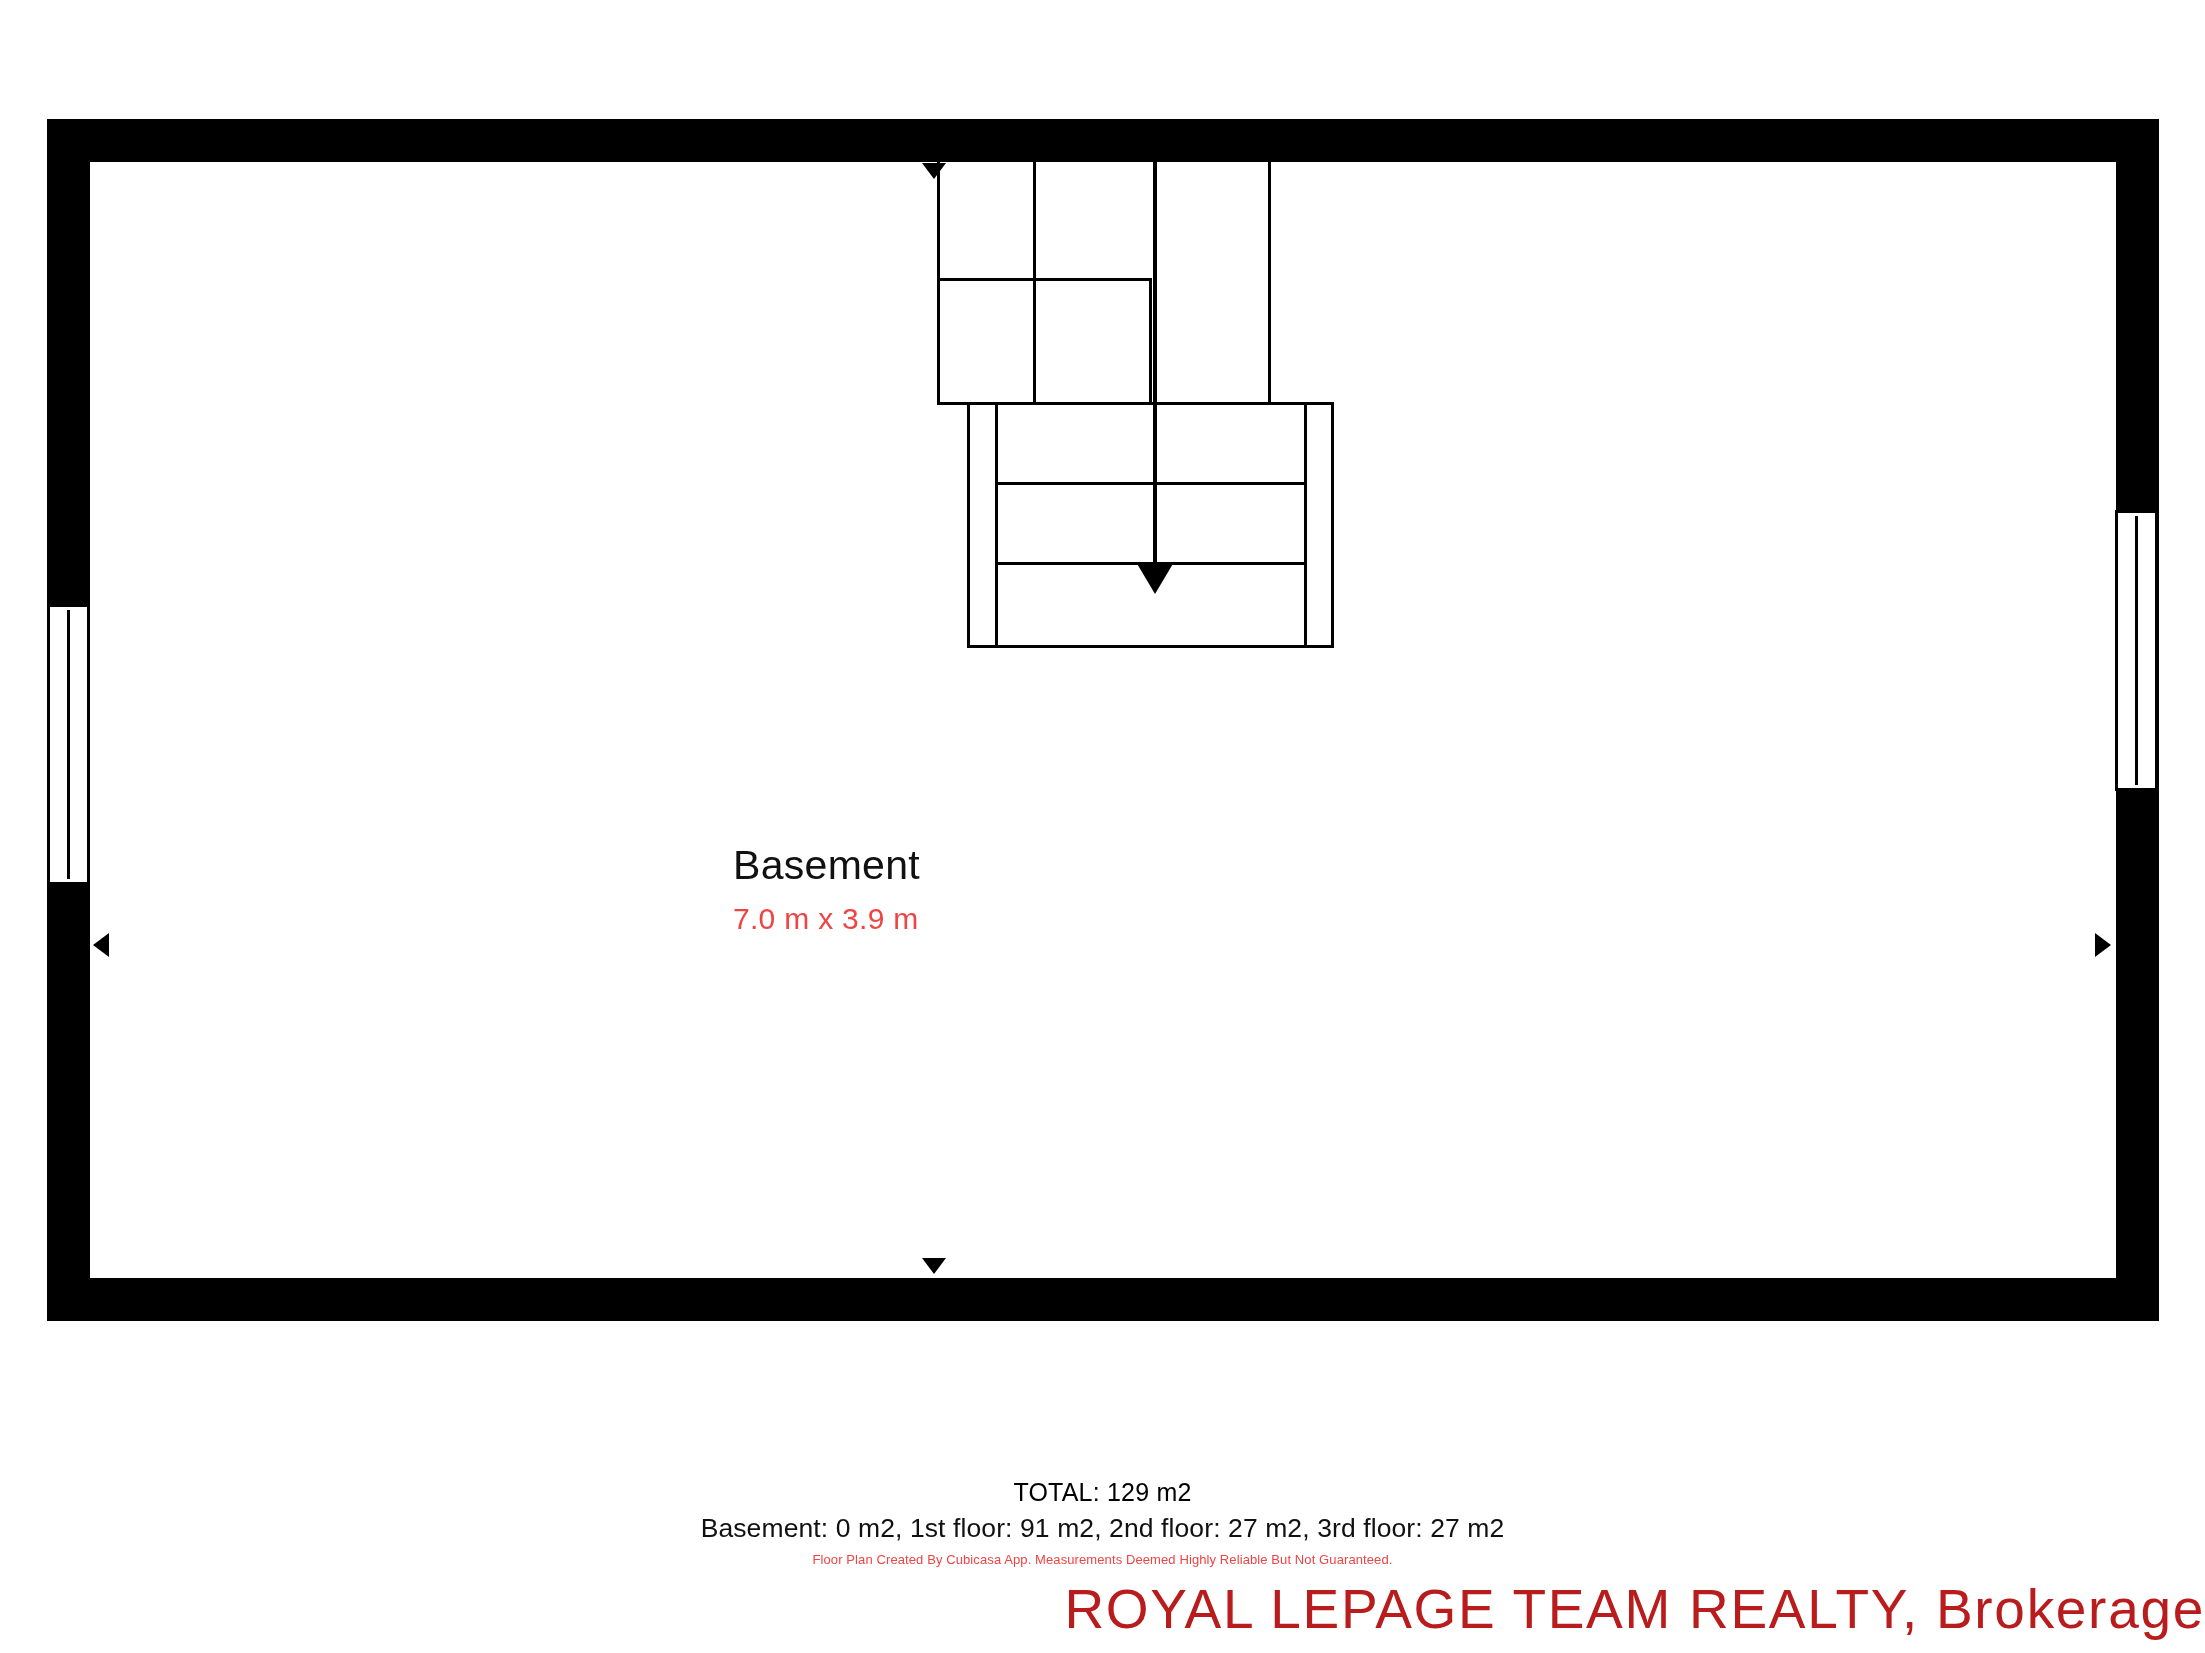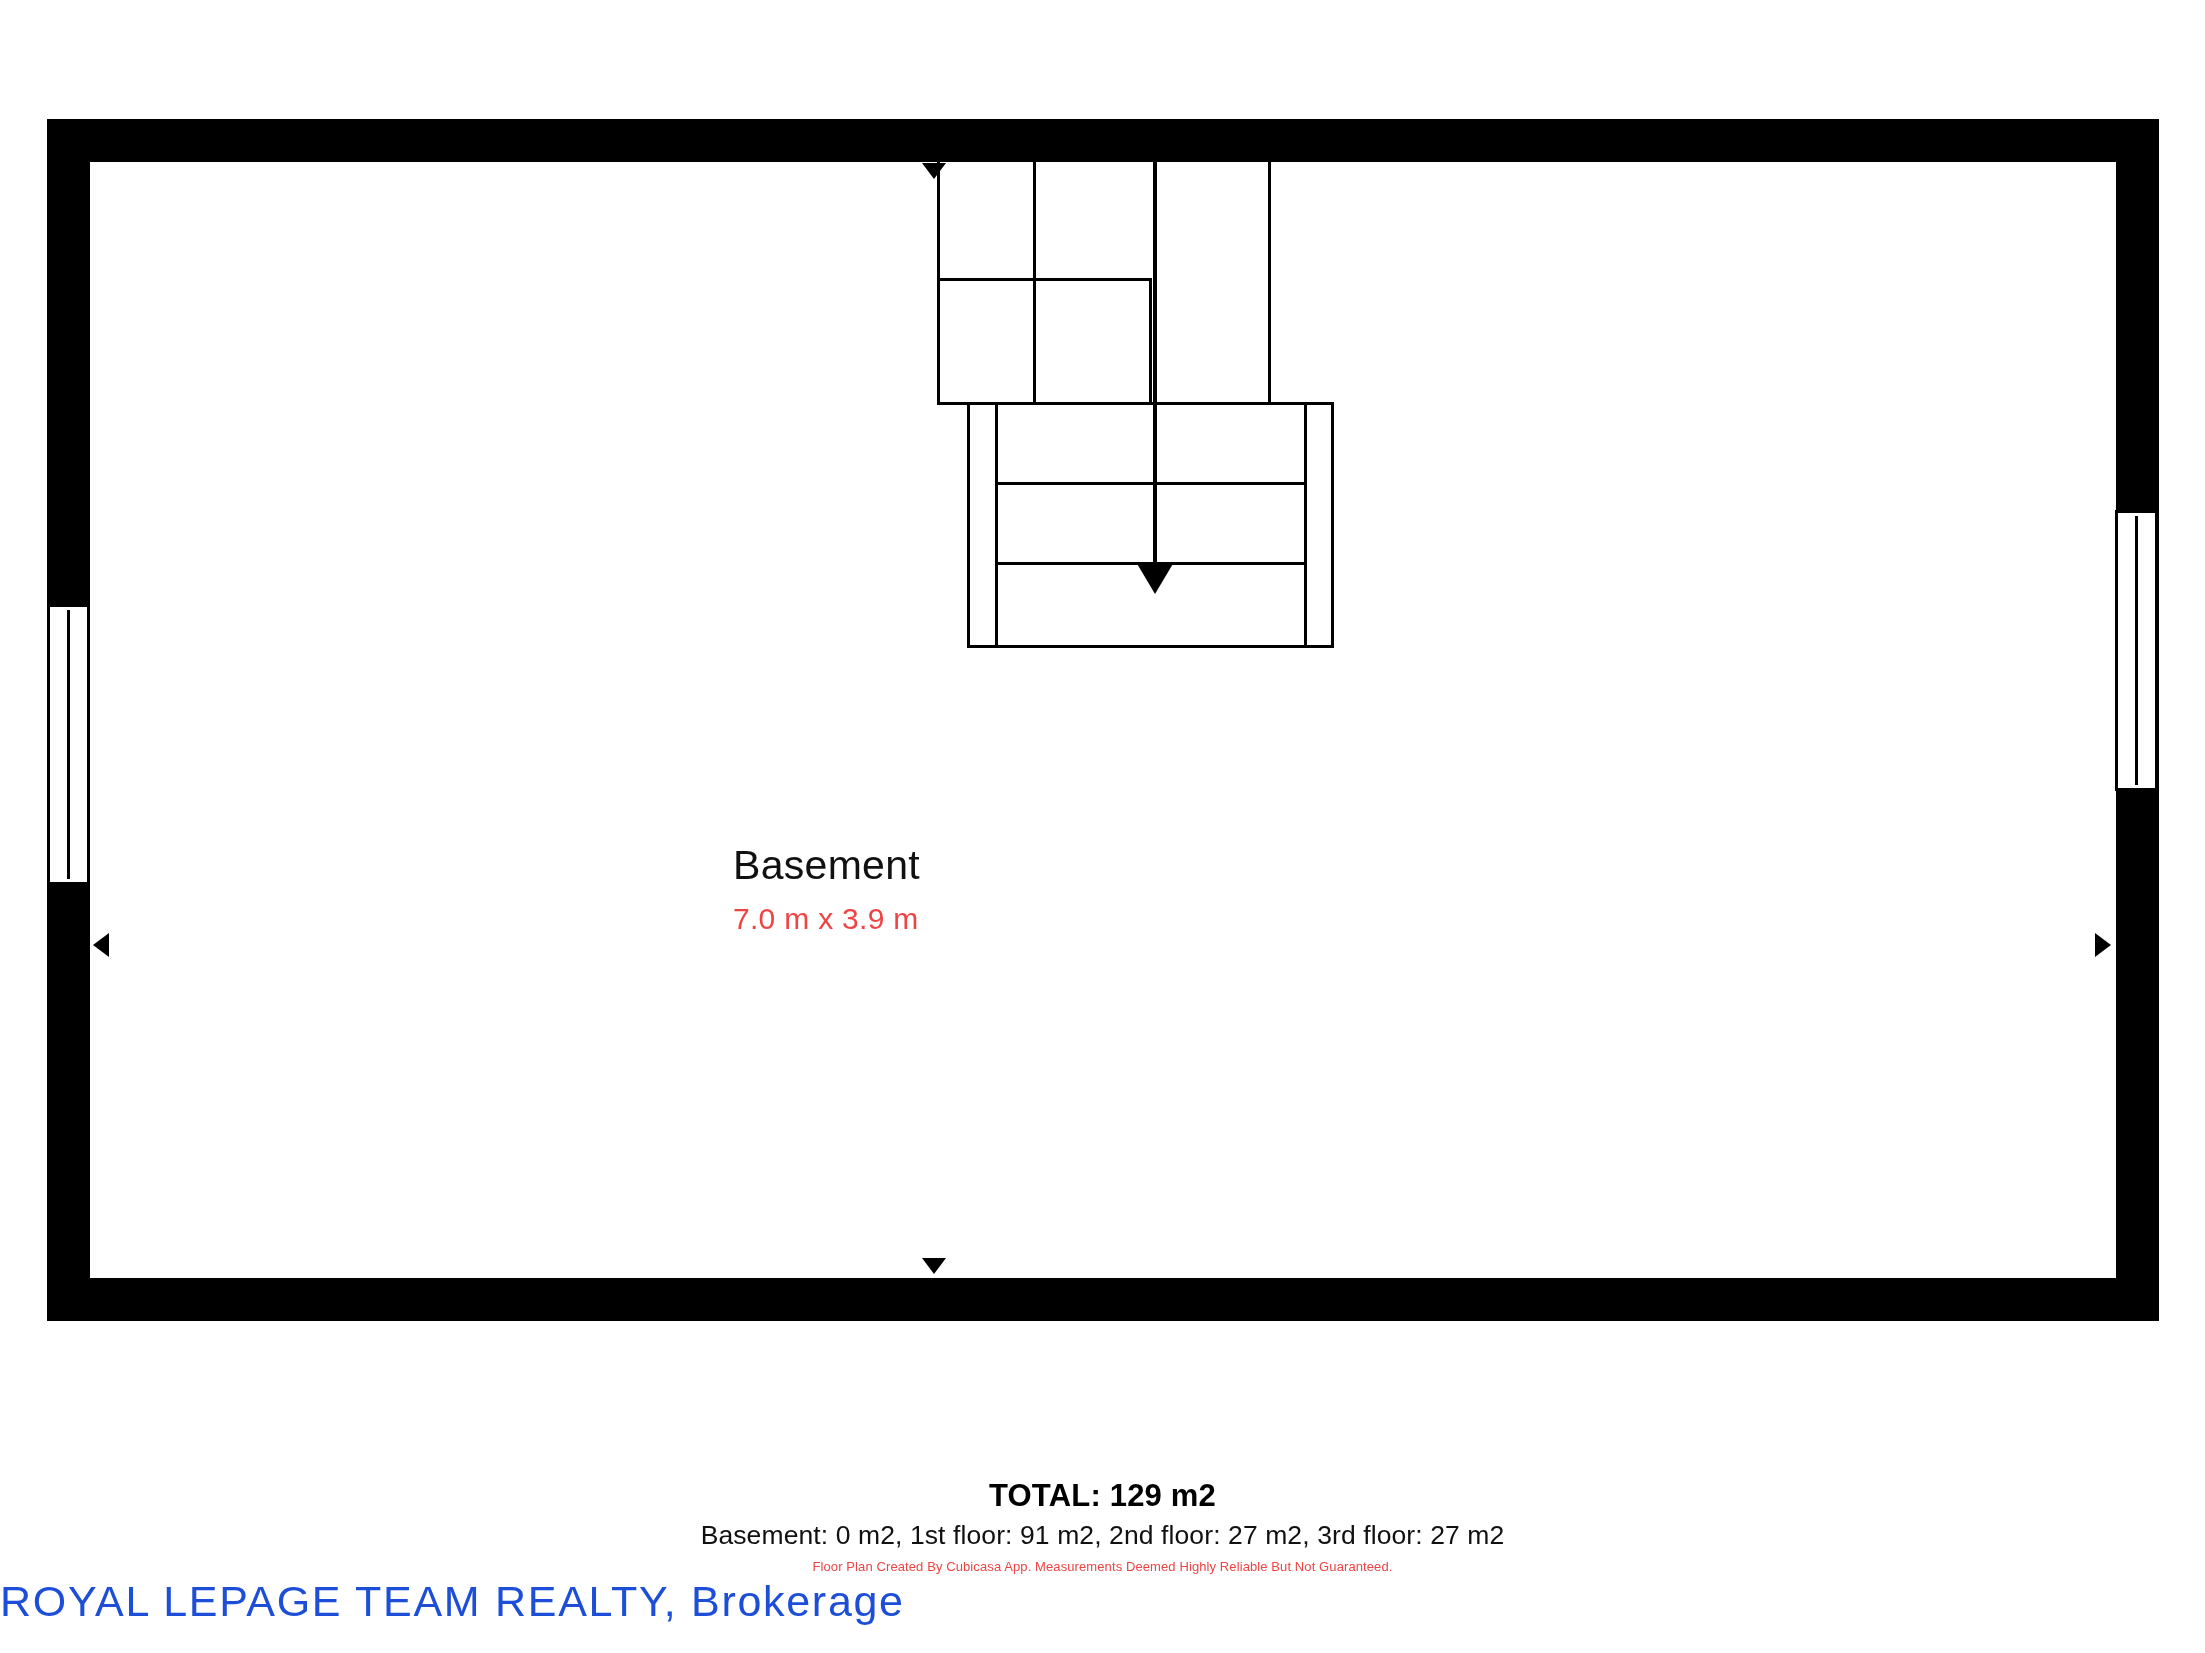--- a/index.html
+++ b/index.html
@@ -158,22 +158,22 @@
 
   
   #footer {
     position: absolute;
     left: 0;
     top: 1478px;
     width: 2205px;
     text-align: center;
   }
   #total-line {
-    font-size: 31px;
-    font-weight: bold;
+    font-size: 25px;
+    font-weight: normal;
     color: #000000;
     letter-spacing: 0.2px;
   }
   .breakdown-line {
     font-size: 26.5px;
     color: #111111;
     margin-top: 5.5px;
     letter-spacing: 0.1px;
   }
   #disclaimer {
@@ -182,23 +182,23 @@
     margin-top: 8.8px;
     letter-spacing: 0.1px;
   }
 
   
   #watermark {
     position: absolute;
     left: 0;
     top: 1577px;
     width: 2205px;
-    text-align: left;
-    font-size: 43px;
-    color: #1d4ed8;
+    text-align: right;
+    font-size: 55px;
+    color: #b91c1c;
     letter-spacing: 1.7px;
     white-space: nowrap;
     pointer-events: none;
   }
 </style>
 </head>
 <body>
 
 <div id="plan-area">
 

